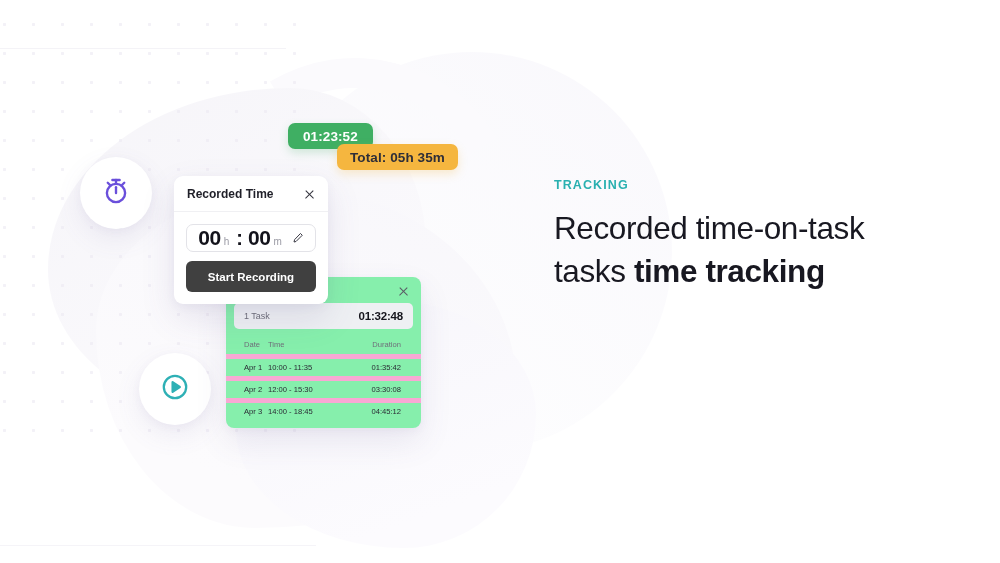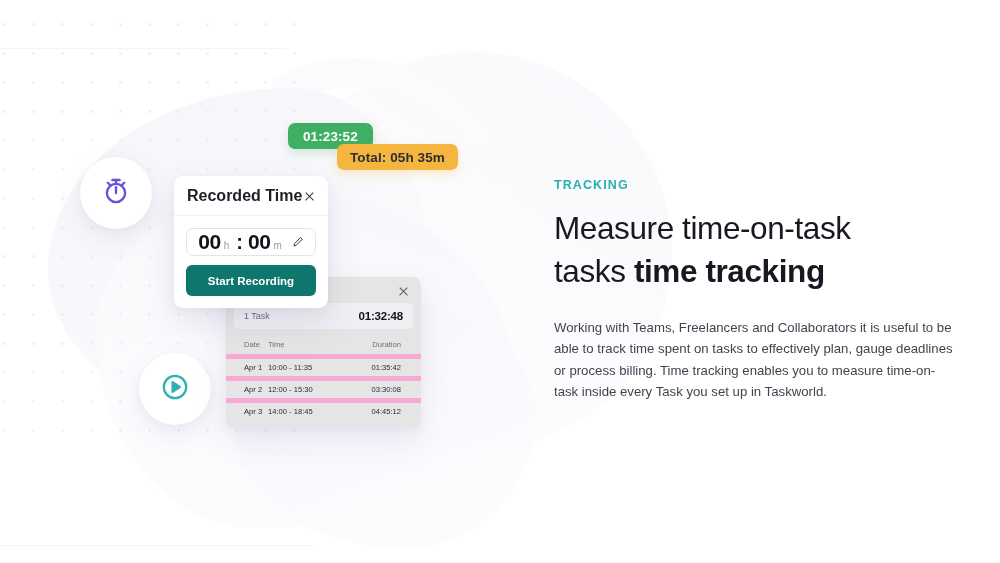--- a/index.html
+++ b/index.html
@@ -116,21 +116,21 @@
     background:#ffffff;
     border-radius:9px;
     box-shadow:0 14px 34px rgba(90,80,140,.13), 0 3px 10px rgba(90,80,140,.06);
     z-index:6;
   }
   #recorded-header {
     display:flex; align-items:center; justify-content:space-between;
     padding:11px 13px 10px 13px;
     border-bottom:1px solid #f0f0f3;
   }
-  #recorded-title { font-size:16px; font-weight:bold; color:#1f1f28; }
+  #recorded-title { font-size:12px; font-weight:bold; color:#1f1f28; }
   .x-icon { width:11px; height:11px; position:relative; cursor:pointer; flex:0 0 auto; }
   .x-icon:before, .x-icon:after {
     content:""; position:absolute; left:0; top:5px;
     width:11px; height:1.4px; background:#33333d;
   }
   .x-icon:before { transform:rotate(45deg); }
   .x-icon:after  { transform:rotate(-45deg); }
 
   #recorded-body { padding:12px 12px 12px 12px; }
   #time-input {
@@ -141,36 +141,36 @@
     background:#fff;
   }
   .tnum { font-size:21px; font-weight:600; color:#13131b; letter-spacing:-.4px; }
   .tunit { font-size:10px; color:#9a9aa4; margin-left:1px; margin-right:2px; align-self:flex-end; padding-bottom:4px;}
   .tcolon { font-size:20px; font-weight:700; color:#13131b; margin:0 3px; }
   #pencil-icon { margin-left:6px; display:flex; align-items:center; }
 
   #start-recording-button {
     margin-top:9px;
     height:31px;
-    background:#0f766e;
+    background:#404040;
     border-radius:6px;
     color:#ffffff;
     font-size:11.5px;
     font-weight:bold;
     display:flex; align-items:center; justify-content:center;
     cursor:pointer; border:none; width:100%;
     font-family:"Liberation Sans", sans-serif;
   }
 
   
   #timelog-card {
     position:absolute;
     left:226px; top:277px;
     width:195px;
-    background:#e5e5e5;
+    background:#86efac;
     border-radius:8px;
     box-shadow:0 14px 32px rgba(90,80,140,.11), 0 3px 9px rgba(90,80,140,.05);
     z-index:4;
     padding-bottom:8px;
   }
   #timelog-header {
     display:flex; justify-content:flex-end;
     padding:9px 12px 4px 12px;
   }
   #timelog-header .x-icon:before, #timelog-header .x-icon:after { background:#5a5a66; }
@@ -329,17 +329,16 @@
           <td>04:45:12</td>
         </tr>
       </tbody>
     </table>
   </div>
 </div>
 
 <div id="content-panel">
   <div id="eyebrow">TRACKING</div>
   <h1 id="headline">
-    <span>Measure time-on-task</span><br>
+    <span>Recorded time-on-task</span><br>
     <span>tasks </span><span class="strong">time tracking</span>
   </h1>
-  <p id="body-copy">Working with Teams, Freelancers and Collaborators it is useful to be able to track time spent on tasks to effectively plan, gauge deadlines or process billing. Time tracking enables you to measure time-on-task inside every Task you set up in Taskworld.</p>
 </div>
 
 </body></html>

